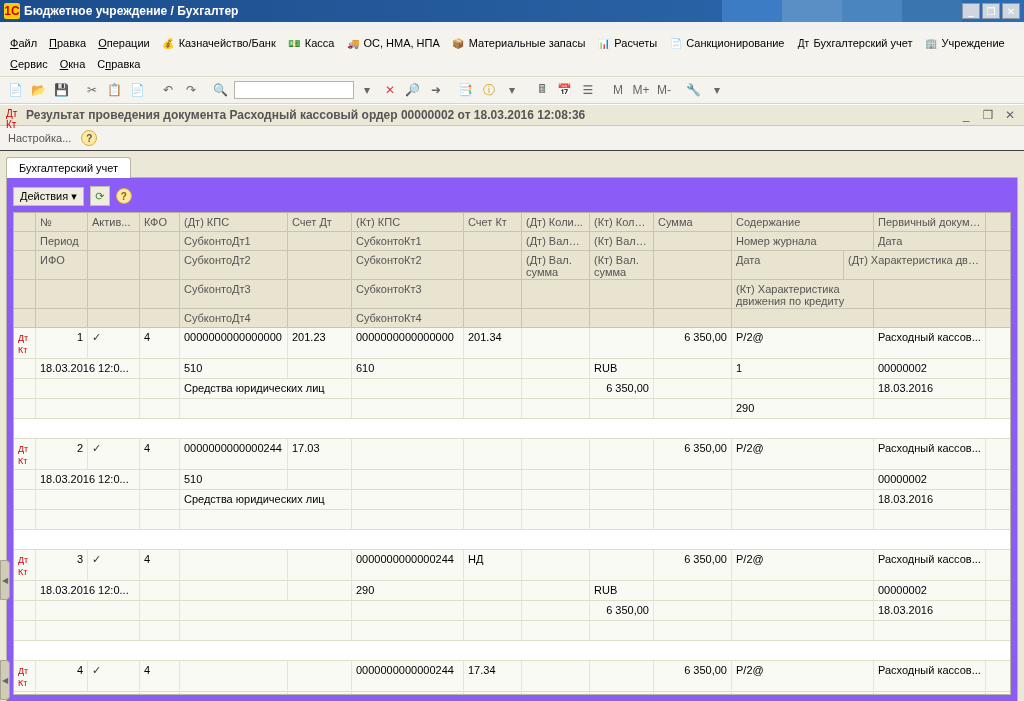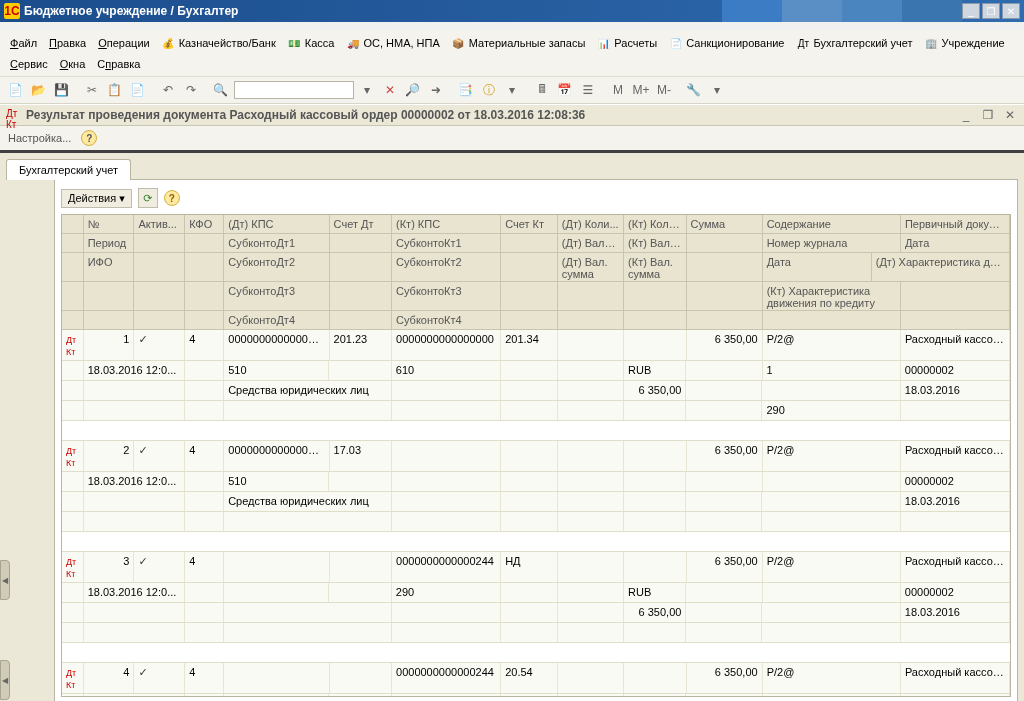--- a/index.html
+++ b/index.html
@@ -23,29 +23,29 @@
 .toolbar { background:#f4f3ee; border-bottom:1px solid #d8d5c8; padding:3px 6px; display:flex; align-items:center; gap:3px; }
 .tbtn { width:20px; height:20px; display:flex; align-items:center; justify-content:center; cursor:pointer; border:1px solid transparent; font-size:12px; color:#666; }
 .tbox { width:120px; height:18px; border:1px solid #b8b5a8; background:#fff; }
 .tsep { width:4px; }
 
 .docbar { background:#ece8d8; border-top:1px solid #fff; border-bottom:1px solid #c8c5b0; padding:3px 6px; display:flex; align-items:center; gap:6px; }
 .docbar .dicon { width:14px; height:14px; font-size:10px; color:#c00; }
 .docbar .dtitle { flex:1; font-weight:bold; color:#555; font-size:12px; }
 .dbtn { width:16px; height:14px; cursor:pointer; display:flex; align-items:center; justify-content:center; font-size:12px; color:#666; }
 
-.docmenu { background:#f4f3ee; border-bottom:3px solid #404040; padding:4px 8px; display:flex; align-items:center; gap:10px; }
+.docmenu { background:#f4f3ee; border-bottom:1px solid #404040; padding:4px 8px; display:flex; align-items:center; gap:10px; }
 .docmenu span { color:#555; cursor:pointer; }
 .qmark { width:16px; height:16px; border-radius:8px; background:#ffe8a0; border:1px solid #d4b040; display:flex; align-items:center; justify-content:center; font-weight:bold; color:#8a6000; font-size:10px; }
 
 .content { background:#ece8d8; padding:6px 6px 0 6px; height:calc(701px - 22px - 52px - 28px - 22px - 26px); display:flex; flex-direction:column; }
 .tabstrip { display:flex; border-bottom:1px solid #b8b5a0; }
 .tab { padding:4px 12px; background:#f4f3ee; border:1px solid #b8b5a0; border-bottom:none; border-radius:3px 3px 0 0; margin-bottom:-1px; cursor:pointer; }
 .tab.active { background:#fff; }
-.tabbody { background:#ffffff; border:1px solid #b8b5a0; border-top:none; flex:1; padding:6px; display:flex; flex-direction:column; overflow:hidden;margin-left:48px; }
+.tabbody { background:#8b5cf6; border:1px solid #b8b5a0; border-top:none; flex:1; padding:6px; display:flex; flex-direction:column; overflow:hidden; }
 .actbar { display:flex; align-items:center; gap:6px; padding:2px 0 6px 0; }
 .actbtn { padding:2px 6px; border:1px solid #c0bdae; background:#f0ede0; cursor:pointer; display:flex; align-items:center; gap:3px; }
 .refbtn { width:20px; height:20px; display:flex; align-items:center; justify-content:center; border:1px solid #c0bdae; background:#f0ede0; cursor:pointer; color:#2a7a2a; }
 
 .grid { flex:1; background:#fff; border:1px solid #b8b5a0; overflow:auto; position:relative; }
 .ghead { display:flex; background:#e8e4d0; border-bottom:1px solid #c8c4b0; position:sticky; top:0; }
 .ghead2, .ghead3, .ghead4 { display:flex; background:#e8e4d0; border-bottom:1px solid #c8c4b0; }
 .gh { padding:3px 4px; border-right:1px solid #c8c4b0; color:#555; font-size:11px; overflow:hidden; white-space:nowrap; text-overflow:ellipsis; }
 .c0{width:22px}.c1{width:52px}.c2{width:52px}.c3{width:40px}.c4{width:108px}.c5{width:64px}.c6{width:112px}.c7{width:58px}.c8{width:68px}.c9{width:64px}.c10{width:78px}.c11{width:142px}.c12{width:112px}
 
@@ -443,21 +443,21 @@
           </div>
           <div class="grow" style="height: 18px; background: rgb(255, 255, 255);"></div>
           <div class="grow stripe-even">
             <div class="gc c0"><span class="dticon">Дт<br>Кт</span></div>
             <div class="gc c1 r">4</div>
             <div class="gc c2"><span class="check">✓</span></div>
             <div class="gc c3">4</div>
             <div class="gc c4"></div>
             <div class="gc c5"></div>
             <div class="gc c6">0000000000000244</div>
-            <div class="gc c7">20.54</div>
+            <div class="gc c7">17.34</div>
             <div class="gc c8"></div>
             <div class="gc c9"></div>
             <div class="gc c10 r">6 350,00</div>
             <div class="gc c11">Р/2@</div>
             <div class="gc c12">Расходный кассов...</div>
           </div>
           <div class="grow stripe-even">
             <div class="gc c0"></div>
             <div class="gc c1" style="width: 104px;">18.03.2016 12:0...</div>
             <div class="gc c3"></div>

